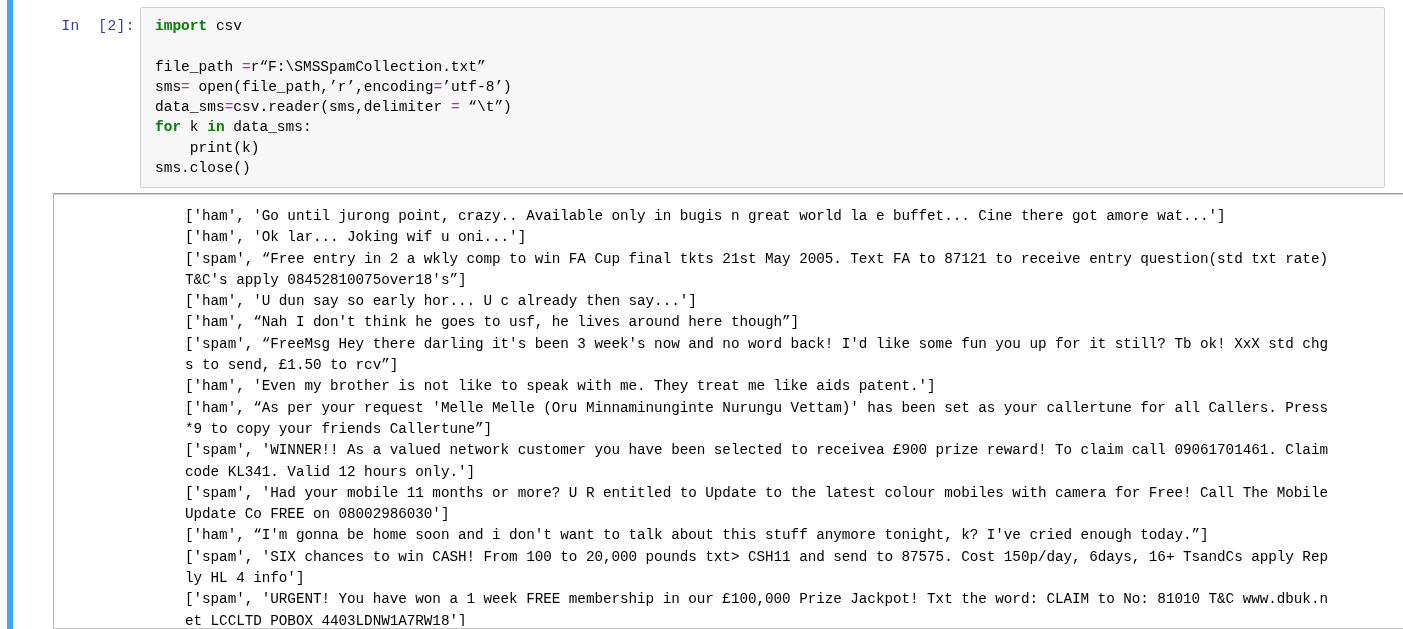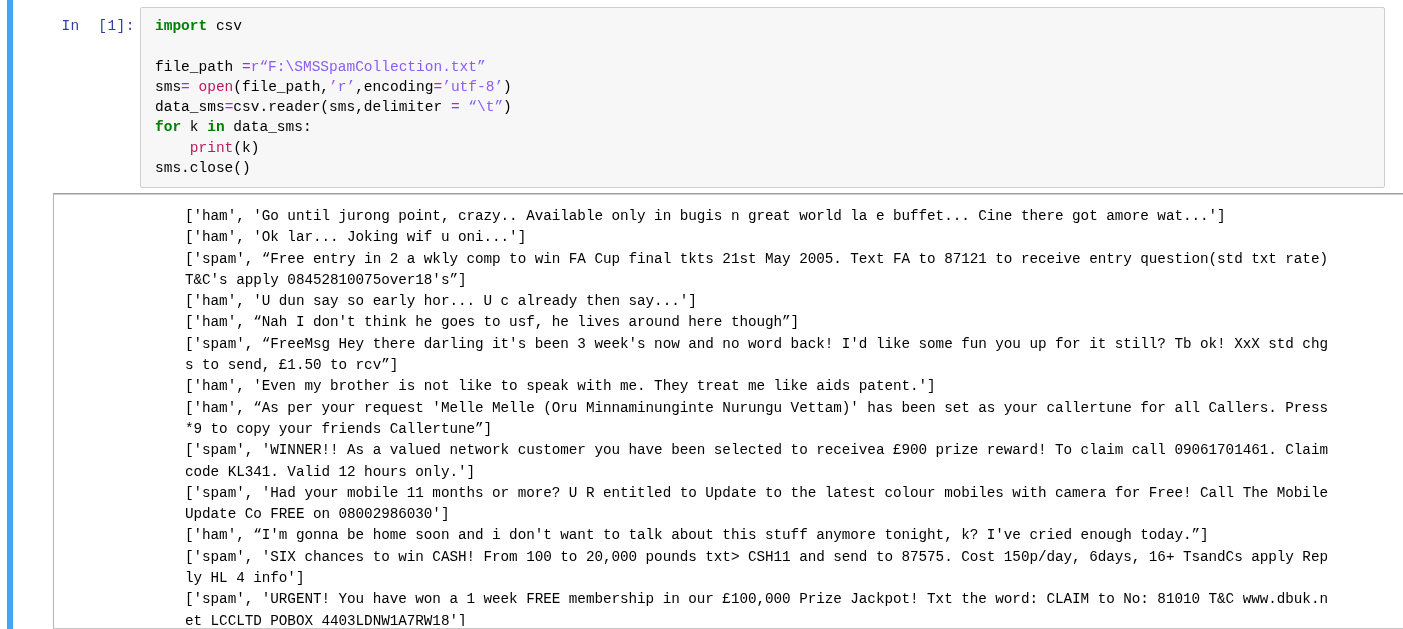--- a/index.html
+++ b/index.html
@@ -77,22 +77,22 @@
     top: 8px;
     font-family: "Liberation Mono", "DejaVu Sans Mono", monospace;
     font-size: 14.5px;
     line-height: 20.3px;
     white-space: pre;
     color: #000000;
   }
   .code-line { height: 20.3px; white-space: pre; }
 
   .tok-kw      { color: #008000; font-weight: bold; }
-  .tok-builtin { color: #be185d; }
-  .tok-str     { color: #8b5cf6; }
+  .tok-builtin { color: #000000; }
+  .tok-str     { color: #000000; }
   .tok-op      { color: #aa22ff; }
   .tok-plain   { color: #000000; }
 
   
   .output-wrap {
     position: absolute;
     left: 13px;
     top: 193px;
     width: 1390px;
     height: 436px;
@@ -203,21 +203,21 @@
   }
 </style>
 </head>
 <body>
 
 <div id="notebook">
 
   <div class="cell-select-bar"></div>
 
   <div class="code-cell">
-    <div class="prompt-col">In  [1]:</div>
+    <div class="prompt-col">In  [2]:</div>
     <div class="input-area">
       <div class="code-text" id="code-text"><div class="code-line"><span class="tok-kw">import</span><span class="tok-plain"> csv</span></div><div class="code-line">&nbsp;</div><div class="code-line"><span class="tok-plain">file_path </span><span class="tok-op">=</span><span class="tok-str">r“F:\SMSSpamCollection.txt”</span></div><div class="code-line"><span class="tok-plain">sms</span><span class="tok-op">=</span><span class="tok-plain"> </span><span class="tok-builtin">open</span><span class="tok-plain">(file_path,</span><span class="tok-str">’r’</span><span class="tok-plain">,encoding</span><span class="tok-op">=</span><span class="tok-str">’utf-8’</span><span class="tok-plain">)</span></div><div class="code-line"><span class="tok-plain">data_sms</span><span class="tok-op">=</span><span class="tok-plain">csv.reader(sms,delimiter </span><span class="tok-op">=</span><span class="tok-plain"> </span><span class="tok-str">“\t”</span><span class="tok-plain">)</span></div><div class="code-line"><span class="tok-kw">for</span><span class="tok-plain"> k </span><span class="tok-kw">in</span><span class="tok-plain"> data_sms:</span></div><div class="code-line"><span class="tok-plain">    </span><span class="tok-builtin">print</span><span class="tok-plain">(k)</span></div><div class="code-line"><span class="tok-plain">sms.close()</span></div></div>
     </div>
   </div>
 
   <div class="output-wrap">
     <div class="output-scrollpane">
       <div class="output-text" id="output-text"><div class="out-line">['ham', 'Go until jurong point, crazy.. Available only in bugis n great world la e buffet... Cine there got amore wat...']</div><div class="out-line">['ham', 'Ok lar... Joking wif u oni...']</div><div class="out-line">['spam', “Free entry in 2 a wkly comp to win FA Cup final tkts 21st May 2005. Text FA to 87121 to receive entry question(std txt rate)</div><div class="out-line">T&amp;C's apply 08452810075over18's”]</div><div class="out-line">['ham', 'U dun say so early hor... U c already then say...']</div><div class="out-line">['ham', “Nah I don't think he goes to usf, he lives around here though”]</div><div class="out-line">['spam', “FreeMsg Hey there darling it's been 3 week's now and no word back! I'd like some fun you up for it still? Tb ok! XxX std chg</div><div class="out-line">s to send, £1.50 to rcv”]</div><div class="out-line">['ham', 'Even my brother is not like to speak with me. They treat me like aids patent.']</div><div class="out-line">['ham', “As per your request 'Melle Melle (Oru Minnaminunginte Nurungu Vettam)' has been set as your callertune for all Callers. Press</div><div class="out-line">*9 to copy your friends Callertune”]</div><div class="out-line">['spam', 'WINNER!! As a valued network customer you have been selected to receivea £900 prize reward! To claim call 09061701461. Claim</div><div class="out-line">code KL341. Valid 12 hours only.']</div><div class="out-line">['spam', 'Had your mobile 11 months or more? U R entitled to Update to the latest colour mobiles with camera for Free! Call The Mobile</div><div class="out-line">Update Co FREE on 08002986030']</div><div class="out-line">['ham', “I'm gonna be home soon and i don't want to talk about this stuff anymore tonight, k? I've cried enough today.”]</div><div class="out-line">['spam', 'SIX chances to win CASH! From 100 to 20,000 pounds txt&gt; CSH11 and send to 87575. Cost 150p/day, 6days, 16+ TsandCs apply Rep</div><div class="out-line">ly HL 4 info']</div><div class="out-line">['spam', 'URGENT! You have won a 1 week FREE membership in our £100,000 Prize Jackpot! Txt the word: CLAIM to No: 81010 T&amp;C www.dbuk.n</div><div class="out-line">et LCCLTD POBOX 4403LDNW1A7RW18']</div></div>
     </div>
 

